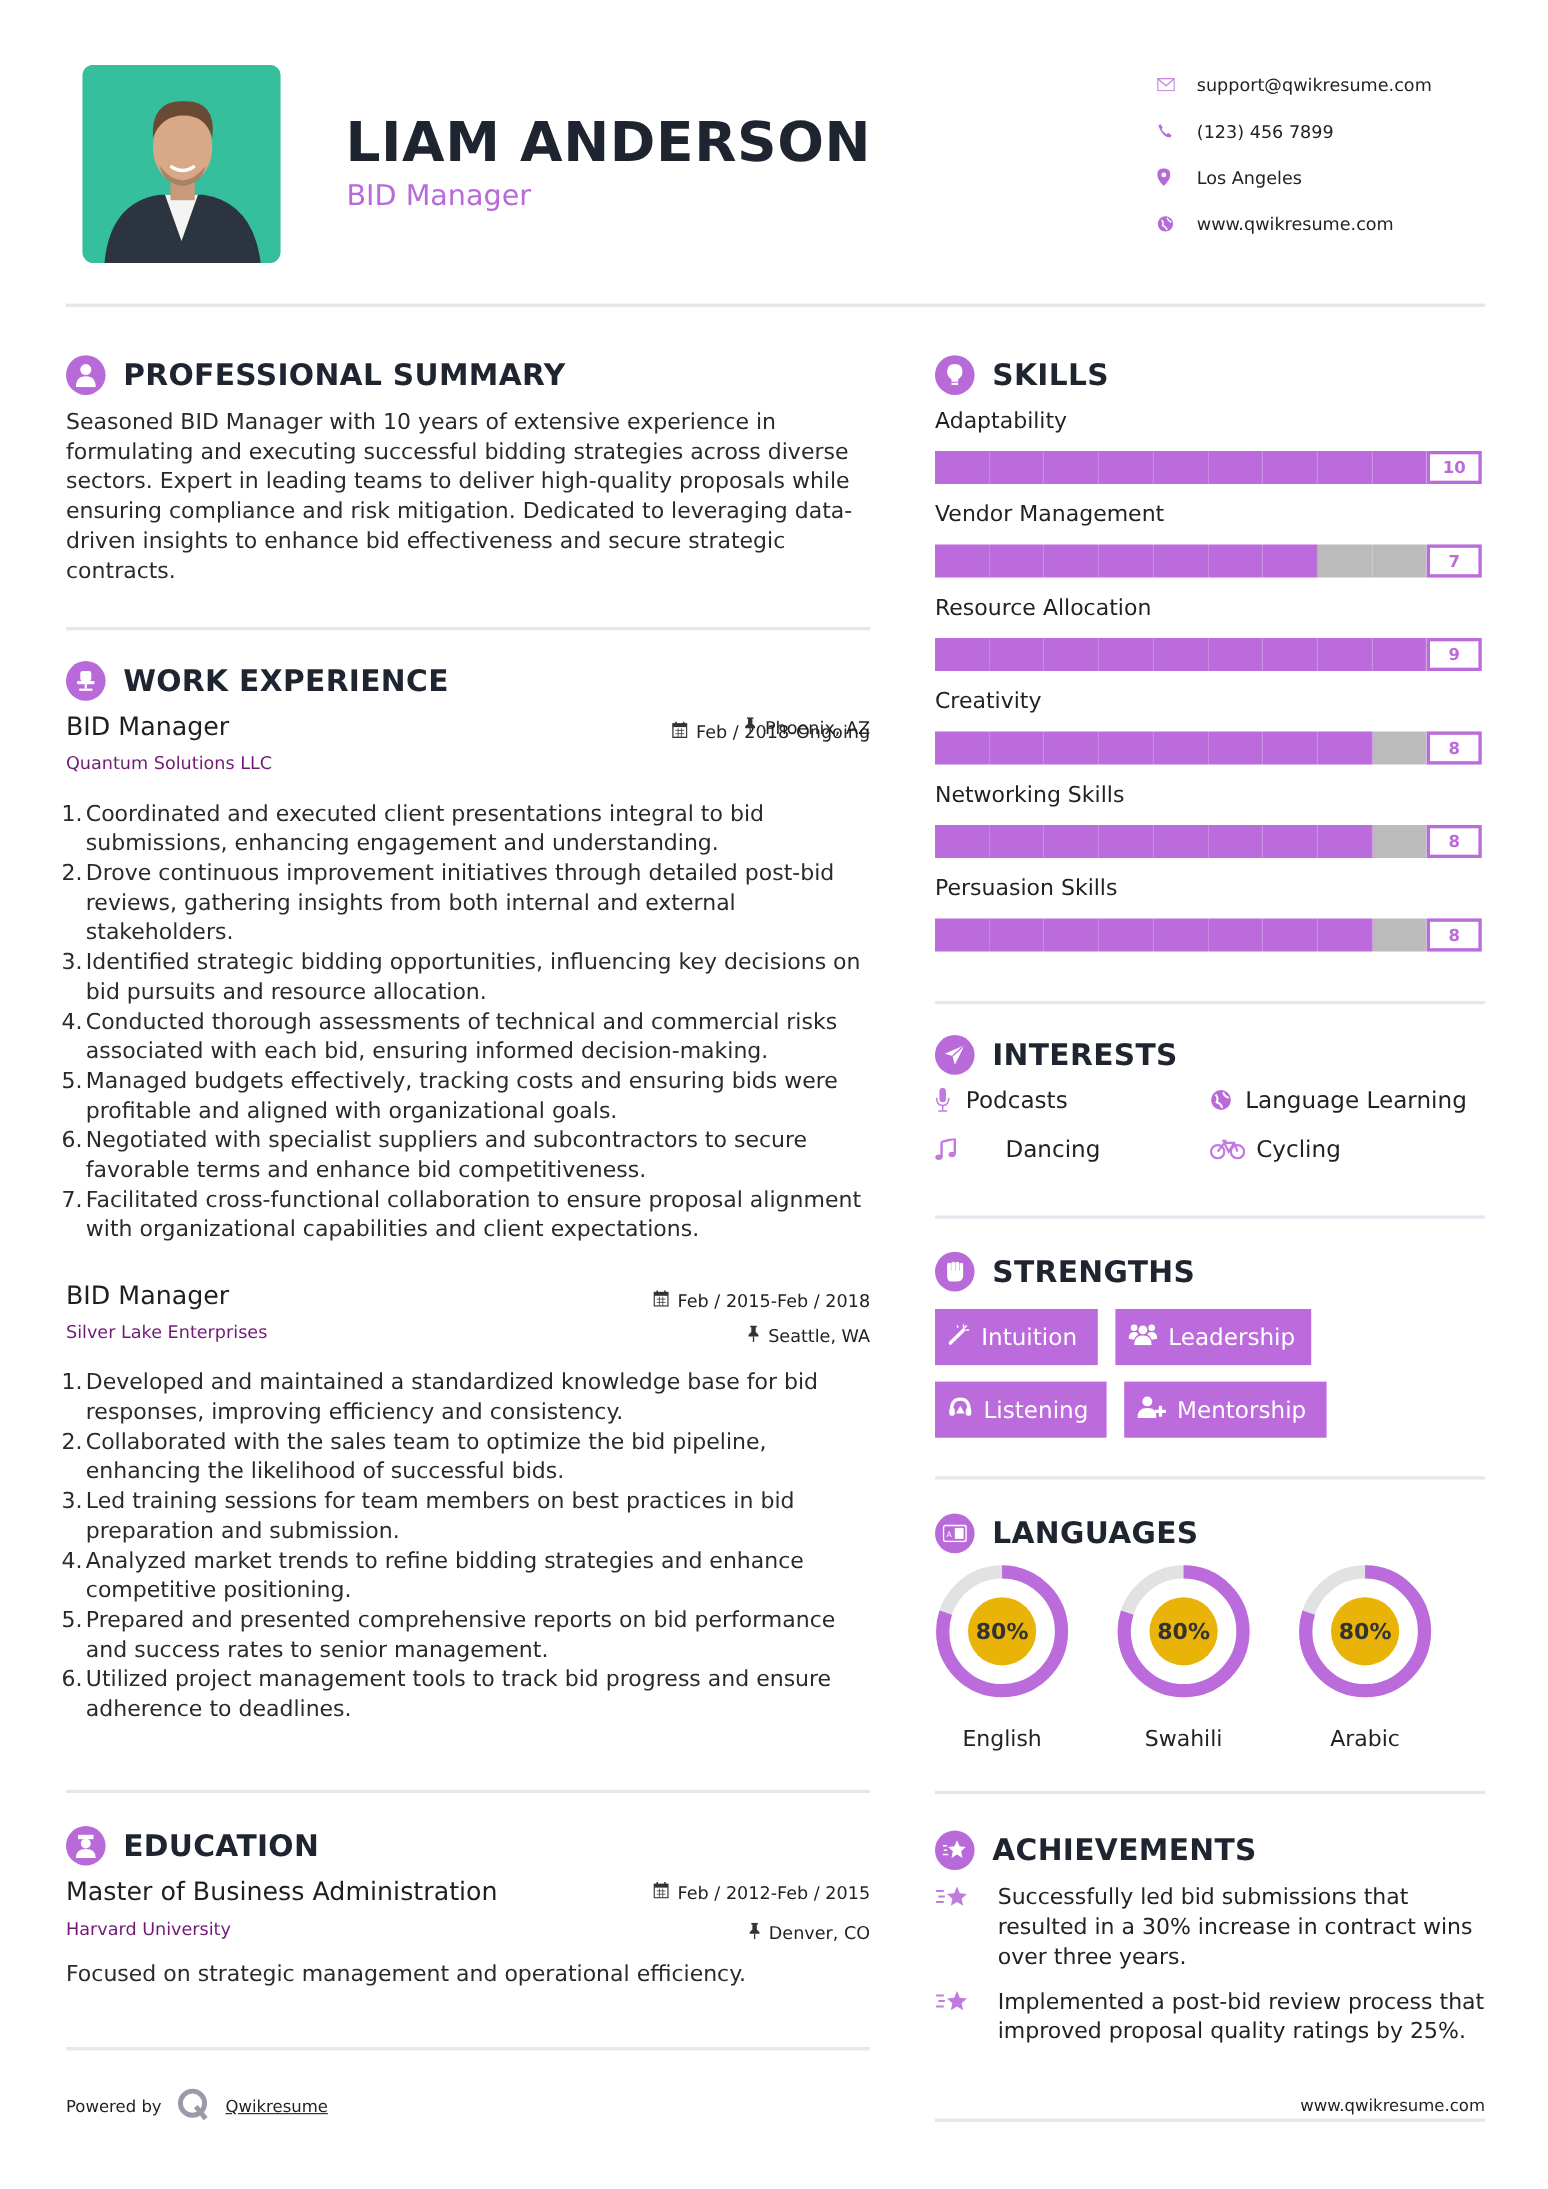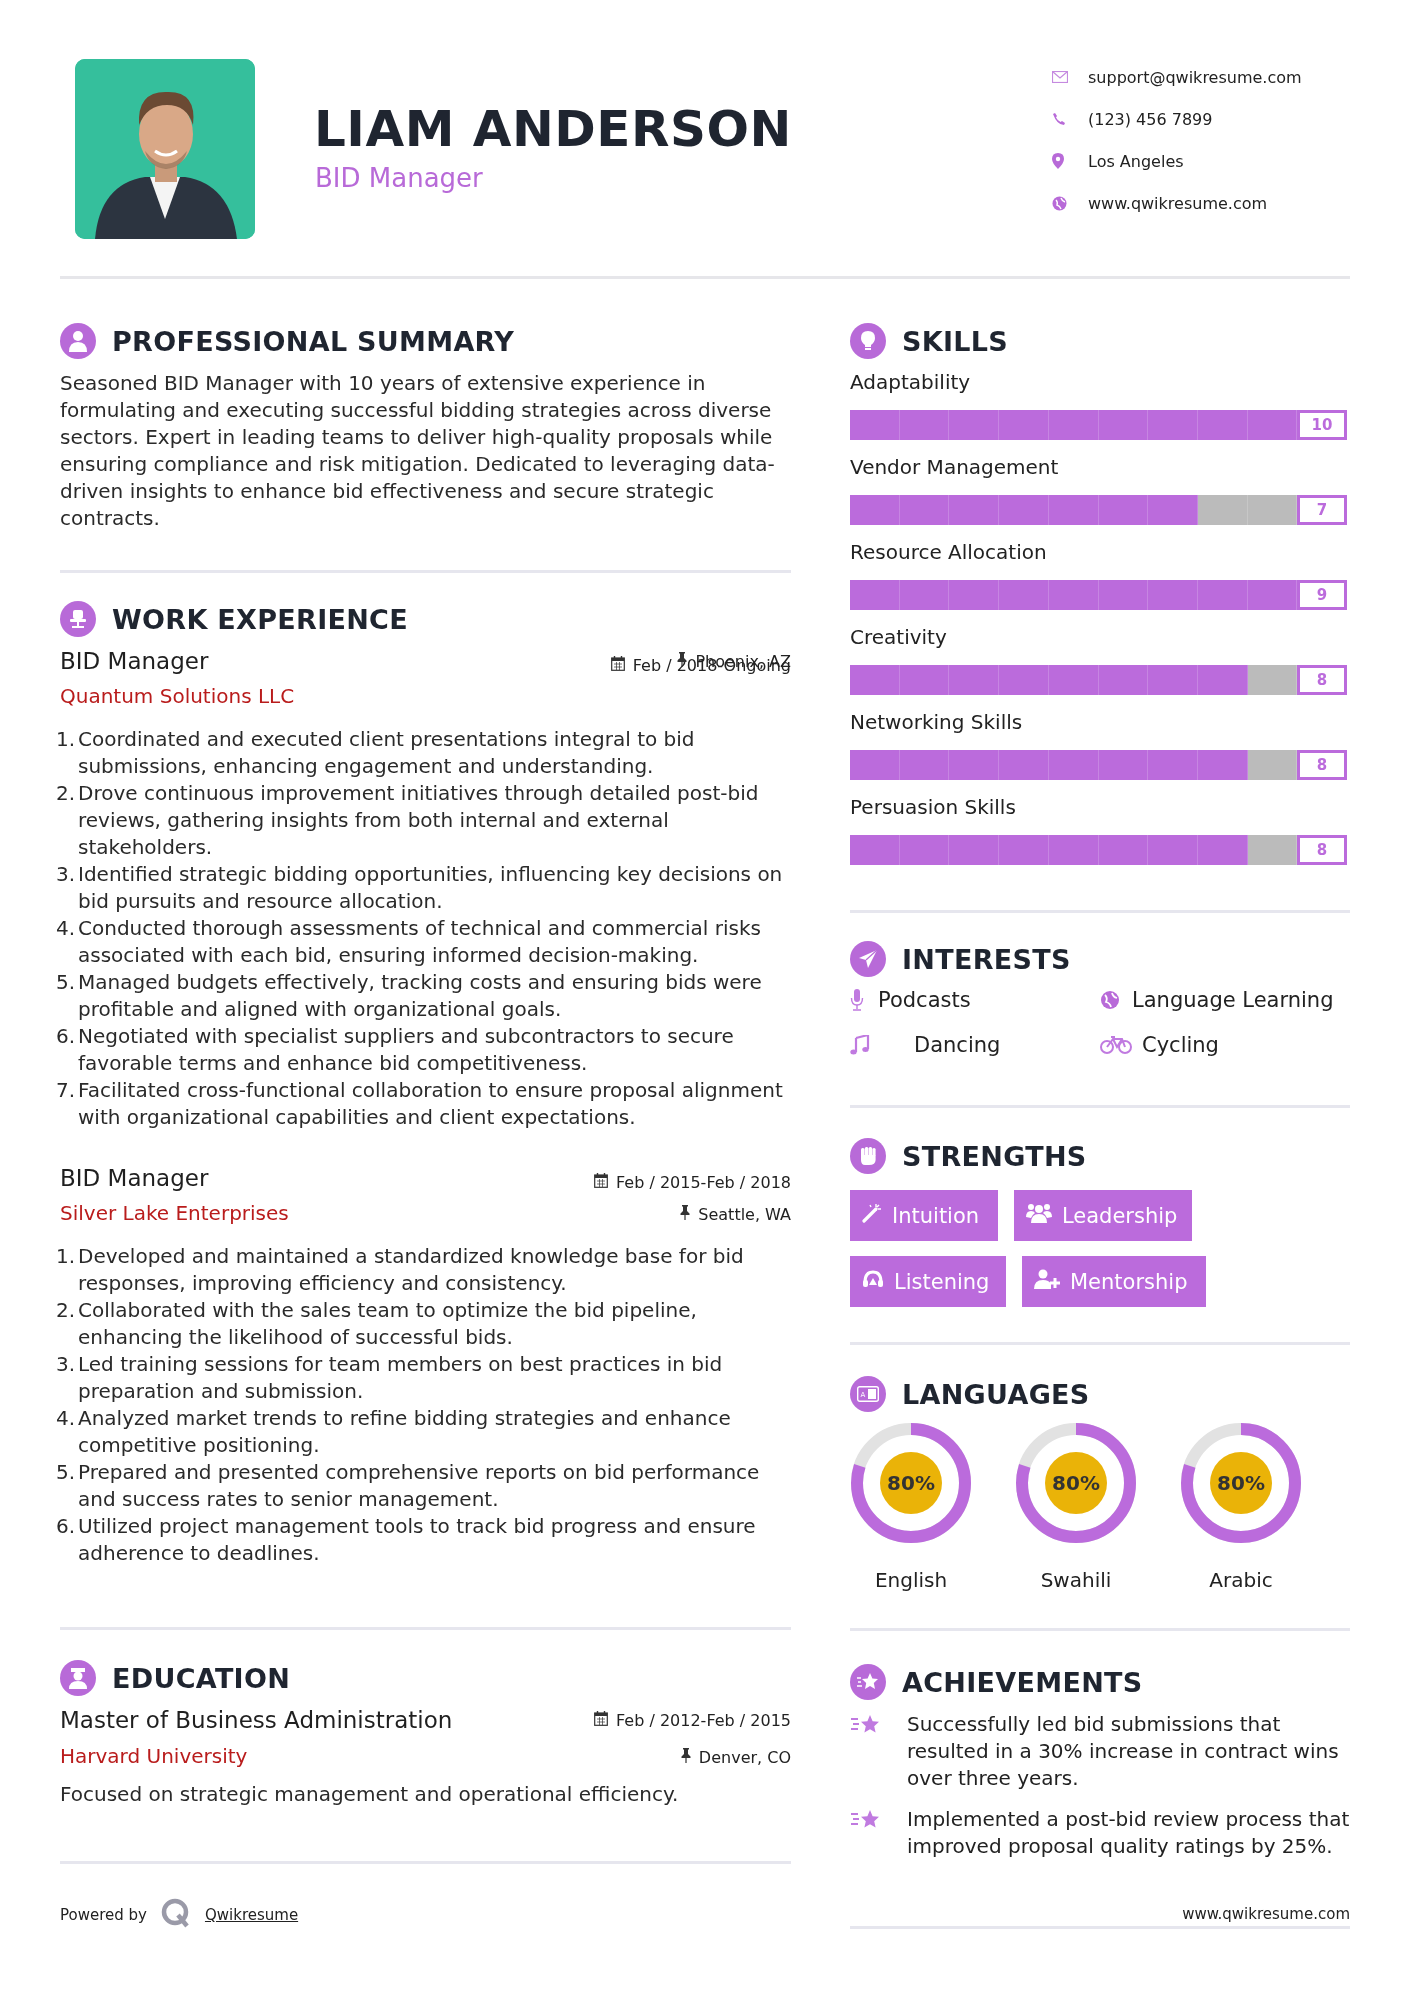--- a/index.html
+++ b/index.html
@@ -18,21 +18,21 @@
 
   
   .sec-head { position: absolute; display: flex; align-items: center; }
   .sec-icon { width: 36px; height: 36px; border-radius: 50%; background: #b86ad8; display: inline-flex; align-items: center; justify-content: center; margin-right: 16px; }
   .sec-title { font-size: 27px; font-weight: bold; color: #1f2530; letter-spacing: 0.3px; }
   .rule { position: absolute; height: 3px; background: #e6e6ee; }
 
   
   .summary { position: absolute; left: 60px; top: 370px; width: 730px; font-size: 20px; line-height: 27px; color: #2a2a2a; }
   .job-title { position: absolute; font-size: 23px; color: #1f1f1f; }
-  .company { position: absolute; font-size: 20px; color: #b91c1c; }
+  .company { position: absolute; font-size: 16px; color: #701a75; }
   .meta { position: absolute; right: 0; font-size: 16px; color: #222; display: flex; align-items: center; gap: 8px; }
   .left-col { position: absolute; left: 60px; width: 731px; top: 0; height: 1614px; }
   ol.bullets { position: absolute; left: 0; width: 731px; font-size: 20px; line-height: 27px; color: #2a2a2a; list-style: none; }
   ol.bullets li { position: relative; padding-left: 18px; }
   ol.bullets li .num { position: absolute; left: -4px; top: 0; }
   .edu-desc { position: absolute; left: 0; font-size: 20px; color: #2a2a2a; }
 
   
   .right-col { position: absolute; left: 850px; top: 0; width: 500px; height: 1990px; }
   .skill-label { position: absolute; left: 0; font-size: 20px; color: #222; }

